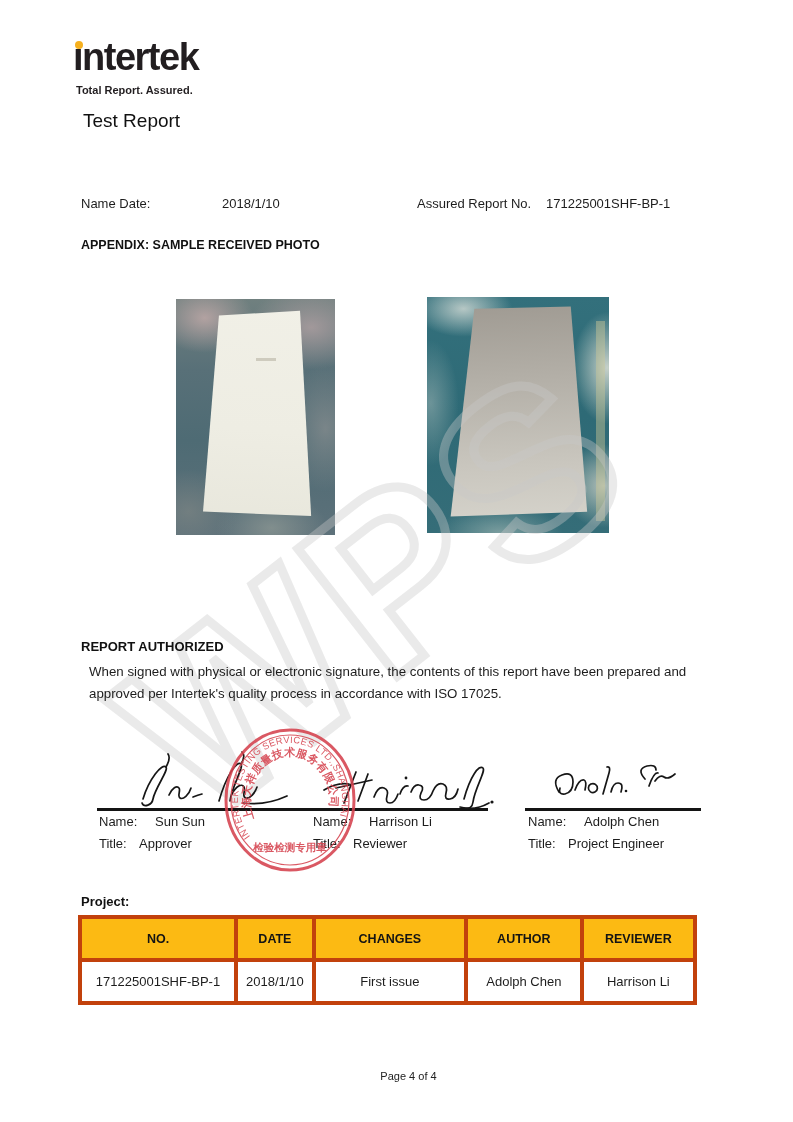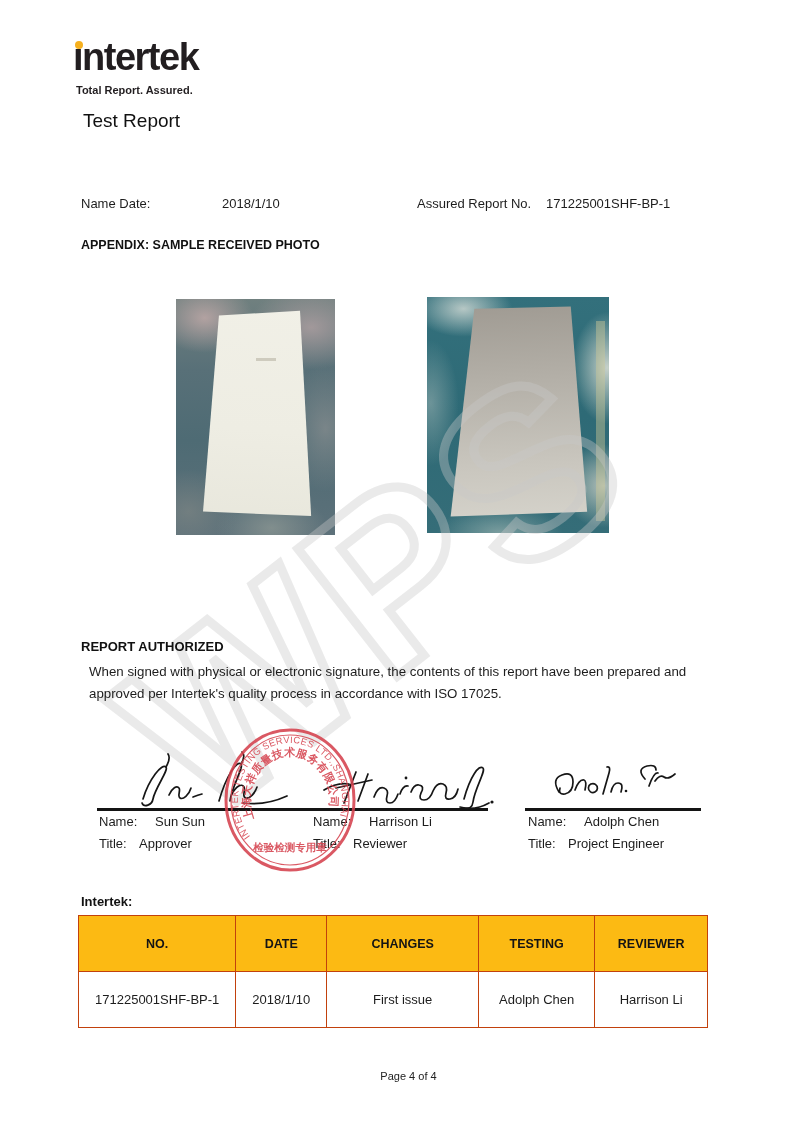--- a/index.html
+++ b/index.html
@@ -64,21 +64,21 @@
   .sig2{left:313px;top:814px;}
   .sig3{left:528px;top:814px;}
   .handwriting{pointer-events:none;}
   .hw path{fill:none;stroke:#161616;stroke-width:1.7;stroke-linecap:round;stroke-linejoin:round;}
   
   .stamp{left:222px;top:727px;width:136px;height:146px;opacity:.88;}
   
   .rev-label{left:81px;top:894px;font-size:13px;font-weight:bold;color:#111;}
   .rev-table-wrap{left:78px;top:915px;}
   table.rev{border-collapse:collapse;table-layout:fixed;}
-  table.rev th, table.rev td{border:1px solid #c2410c;text-align:center;padding:16px;height:23px;overflow:hidden;white-space:nowrap;}
+  table.rev th, table.rev td{border:4px solid #c2410c;text-align:center;padding:8px;height:23px;overflow:hidden;white-space:nowrap;}
   table.rev{border:1px solid #161616;}
   table.rev th{background:#fcba13;font-size:12.5px;font-weight:bold;color:#141414;}
   table.rev td{background:#ffffff;font-size:13px;color:#1d1d1d;}
   .c0{width:156px;} .c1{width:73px;} .c2{width:152px;} .c3{width:116px;} .c4{width:113px;}
   
   .footer{left:12px;top:1070px;width:793px;text-align:center;font-size:11px;color:#222;}
 </style>
 </head>
 <body>
 
@@ -174,36 +174,36 @@
     </defs>
     <text font-family="Liberation Sans, sans-serif" font-size="9.3" letter-spacing="0.4" fill="#d5424e">
       <textPath href="#stamp-arc-en" startOffset="0">INTERTEK TESTING SERVICES LTD.,SHANGHAI</textPath>
     </text>
     <text font-family="Liberation Sans, sans-serif" font-size="11" letter-spacing="0.3" fill="#d5424e" font-weight="bold">
       <textPath href="#stamp-arc-cn" startOffset="0">上海天祥质量技术服务有限公司</textPath>
     </text>
     <text x="68" y="124" text-anchor="middle" font-family="Liberation Sans, sans-serif" font-size="10.5" font-weight="bold" fill="#d5424e">检验检测专用章</text>
   </svg>
 
-  <div class="abs rev-label">Intertek:</div>
+  <div class="abs rev-label">Project:</div>
   <div class="abs rev-table-wrap">
     <table class="rev">
       <colgroup>
           <col class="c0">
           <col class="c1">
           <col class="c2">
           <col class="c3">
           <col class="c4">
         </colgroup>
       <thead>
         <tr>
           <th>NO.</th>
           <th>DATE</th>
           <th>CHANGES</th>
-          <th>TESTING</th>
+          <th>AUTHOR</th>
           <th>REVIEWER</th>
         </tr>
       </thead>
       <tbody>
         <tr>
           <td>171225001SHF-BP-1</td>
           <td>2018/1/10</td>
           <td>First issue</td>
           <td>Adolph Chen</td>
           <td>Harrison Li</td>

